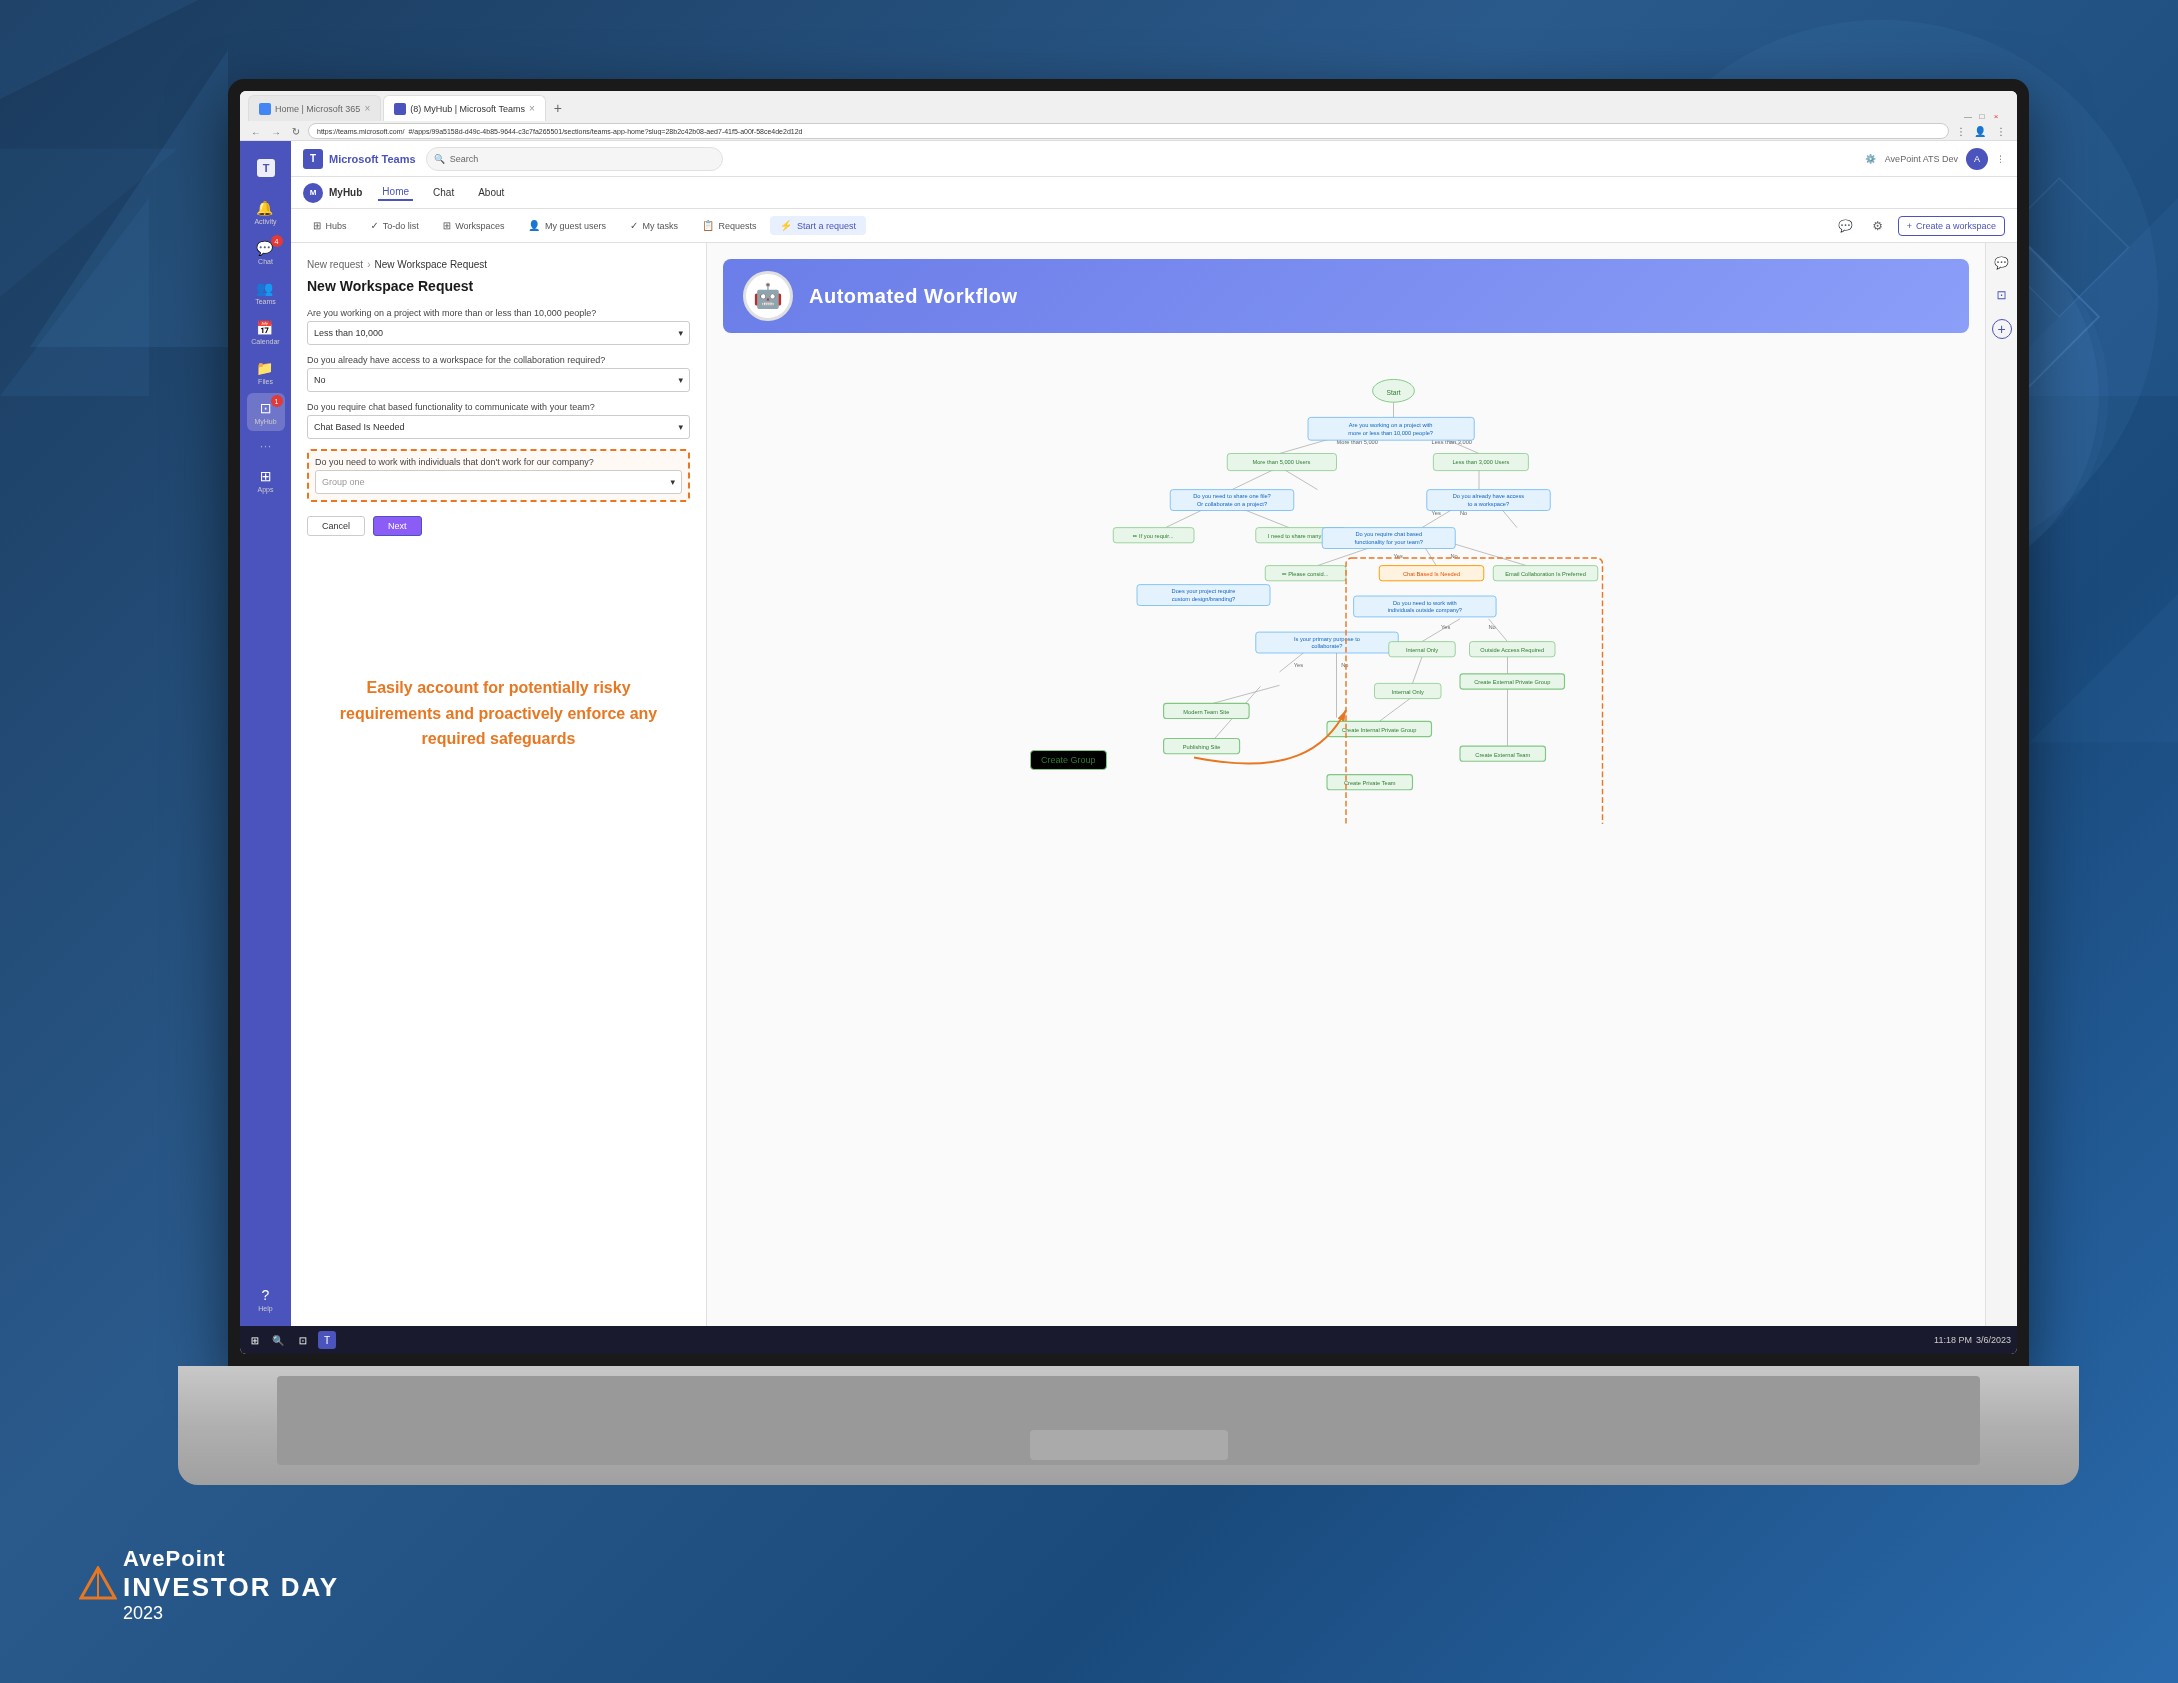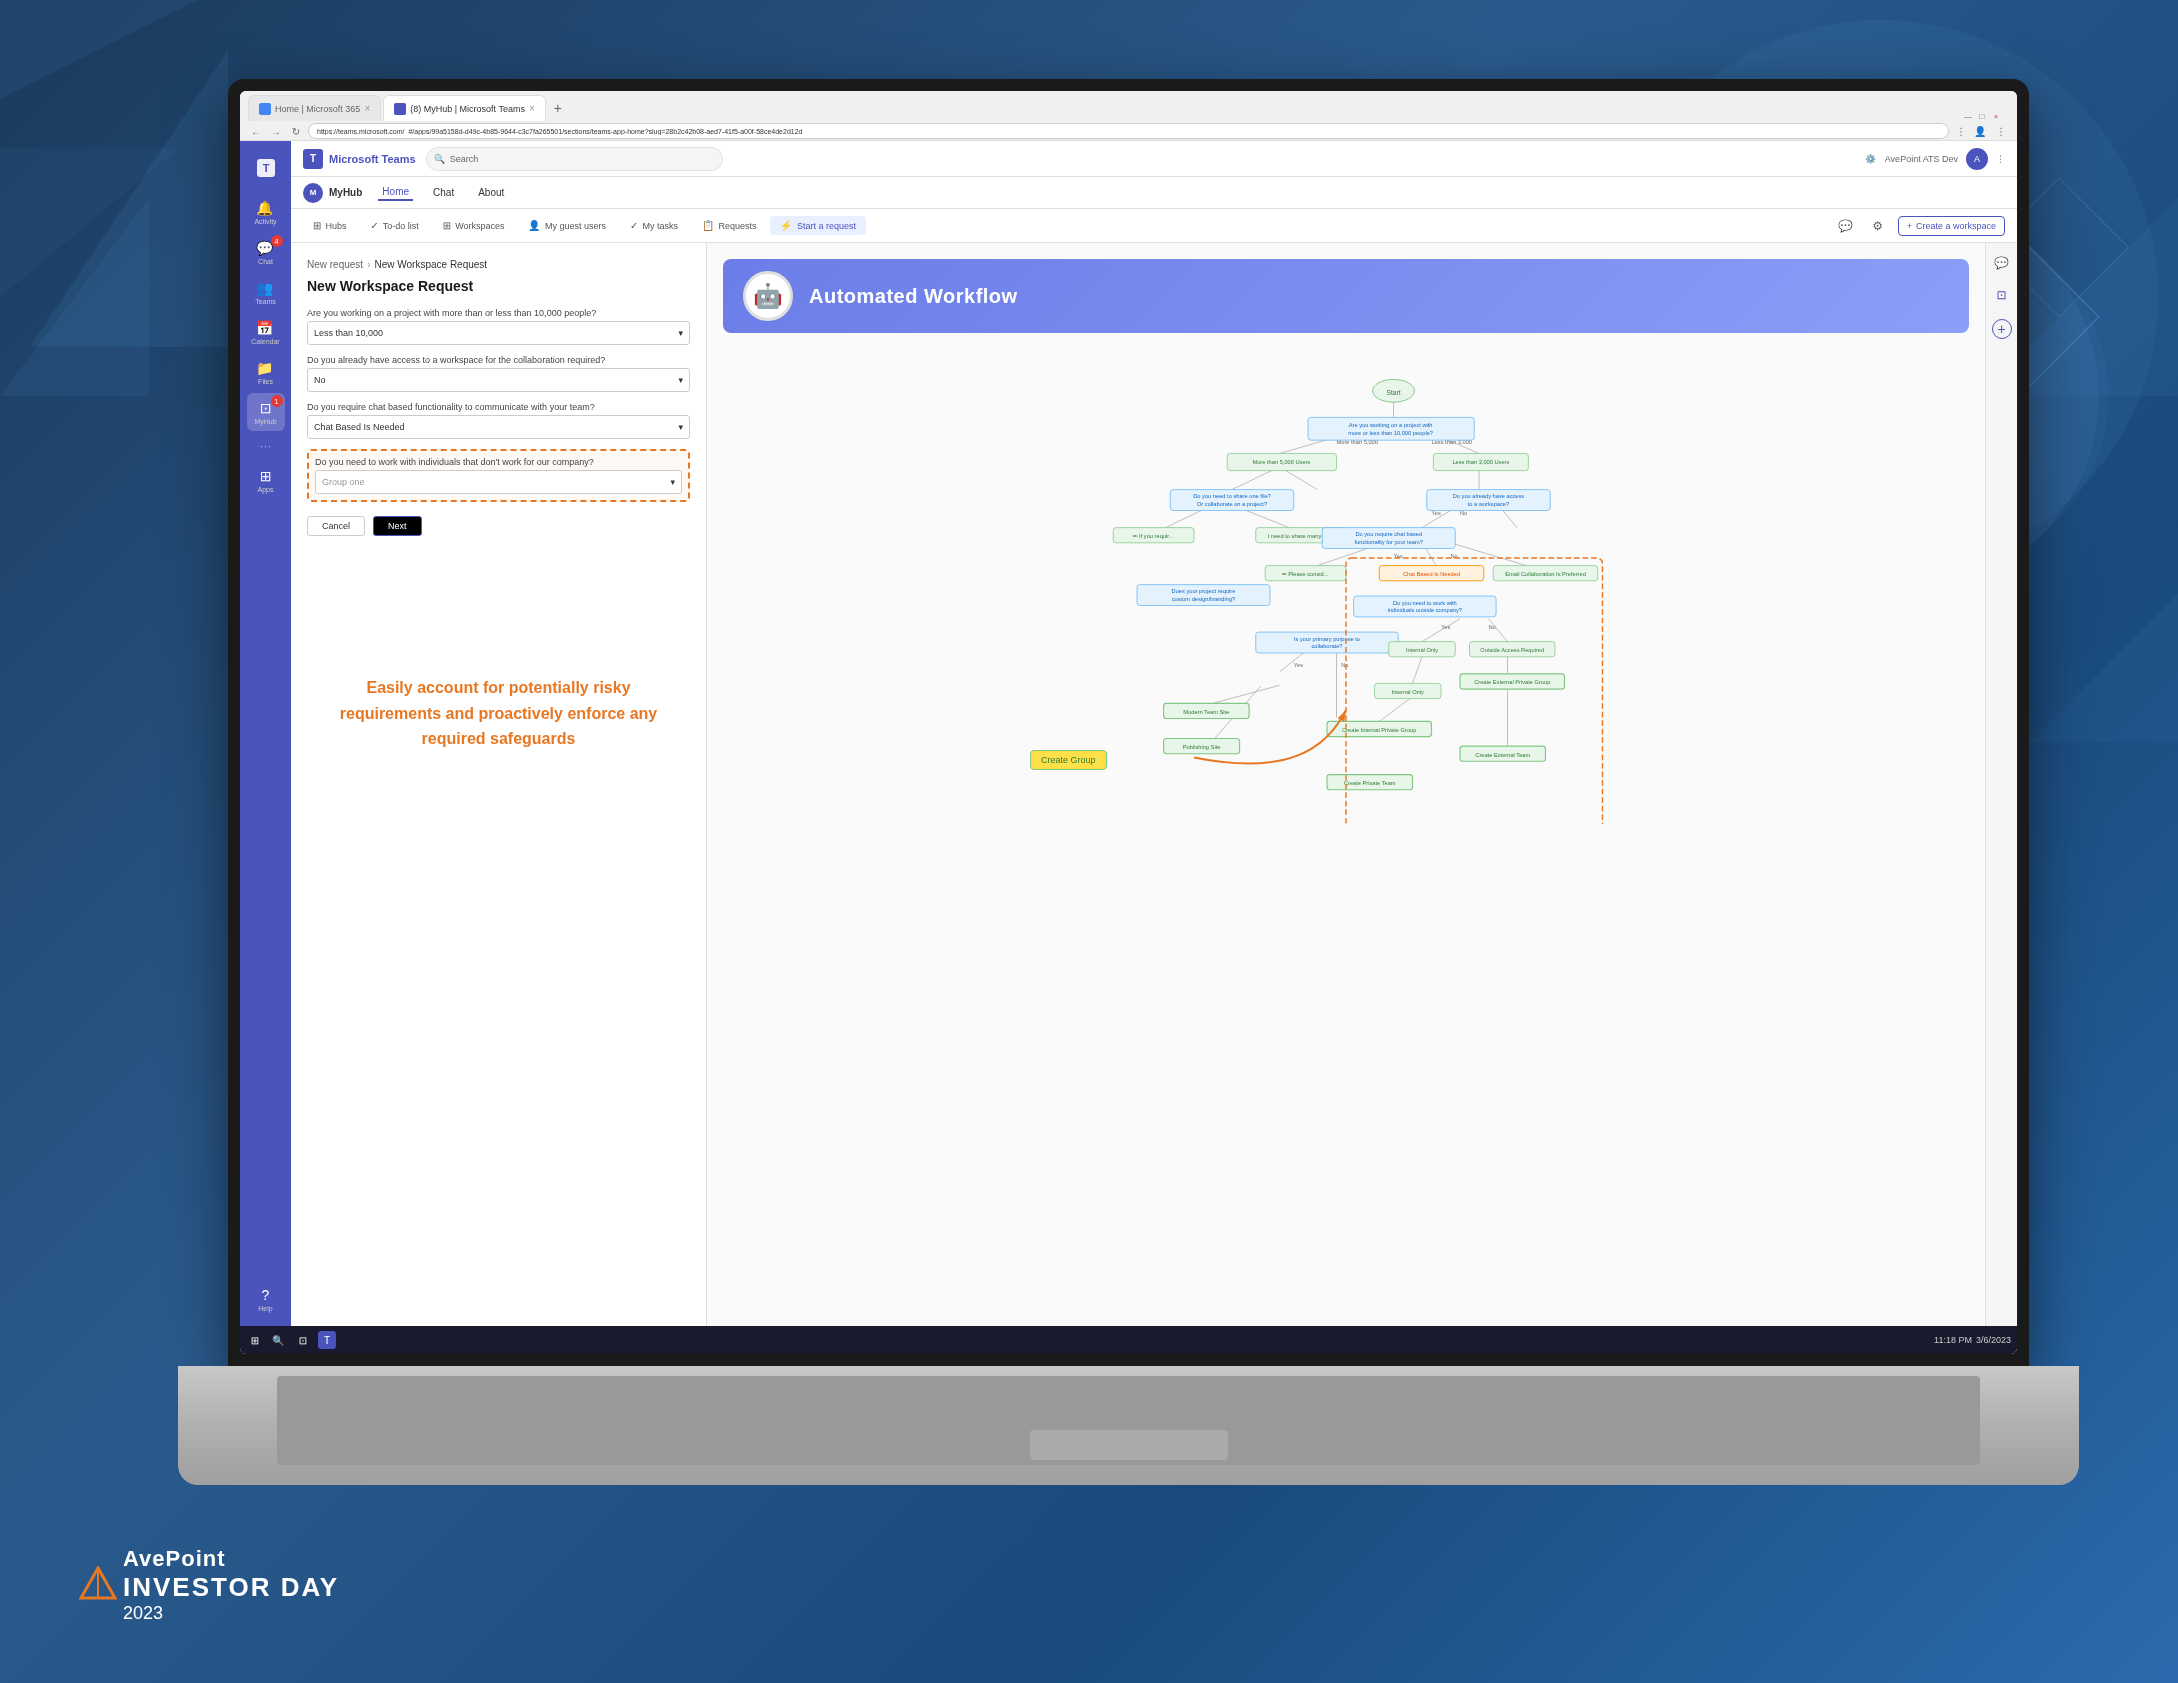--- a/index.html
+++ b/index.html
@@ -545,21 +545,21 @@
       border-radius: 3px;
       background: #fff;
       font-size: 9px;
       color: #333;
       cursor: pointer;
     }
     .btn-next {
       padding: 4px 14px;
       border: 1px solid #4b53bc;
       border-radius: 3px;
-      background: #000000;
+      background: #8b5cf6;
       font-size: 9px;
       color: #fff;
       cursor: pointer;
     }
 
     
     .workflow-section {
       flex: 1;
       padding: 16px;
       position: relative;
@@ -1067,21 +1067,21 @@
                     <path d="M 180 430 C 280 450 320 420 340 380" stroke="#e87722" stroke-width="2" fill="none" marker-end="url(#arrowhead)"></path>
 
                     <defs>
                       <marker id="arrowhead" markerWidth="6" markerHeight="4" refX="6" refY="2" orient="auto">
                         <polygon points="0 0, 6 2, 0 4" fill="#e87722"></polygon>
                       </marker>
                     </defs>
                   </svg>
 
                   
-                  <div style="position:absolute;bottom:54px;left:307px;background:#fde047;border:1.2px solid #81c784;border-radius:4px;padding:4px 10px;font-size:9px;color:#2e7d32;">
+                  <div style="position:absolute;bottom:54px;left:307px;background:#000000;border:1.2px solid #81c784;border-radius:4px;padding:4px 10px;font-size:9px;color:#2e7d32;">
                     <span>Create Group</span>
                   </div>
                 </div>
               </div>
 
               <div class="teams-right-panel">
                 <div class="right-panel-icon">💬</div>
                 <div class="right-panel-icon blue">⊡</div>
                 <div class="right-panel-add">+</div>
               </div>

